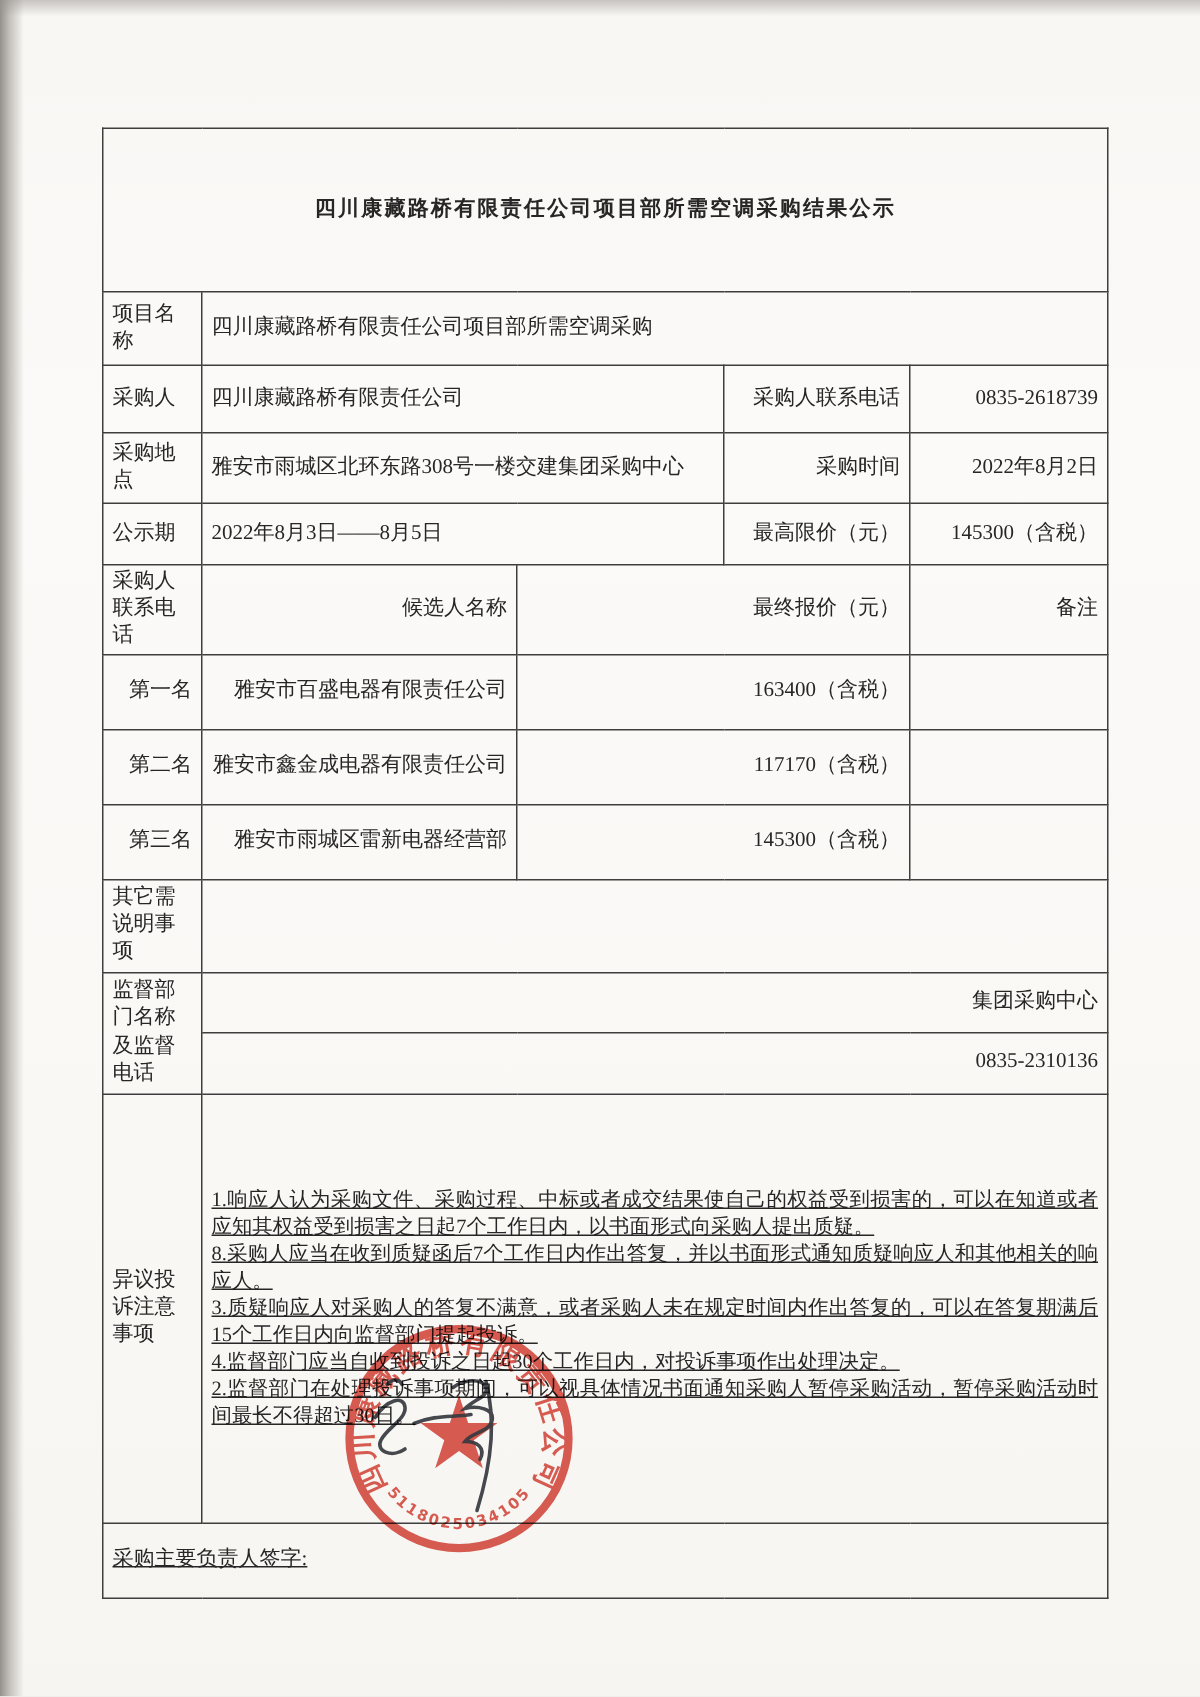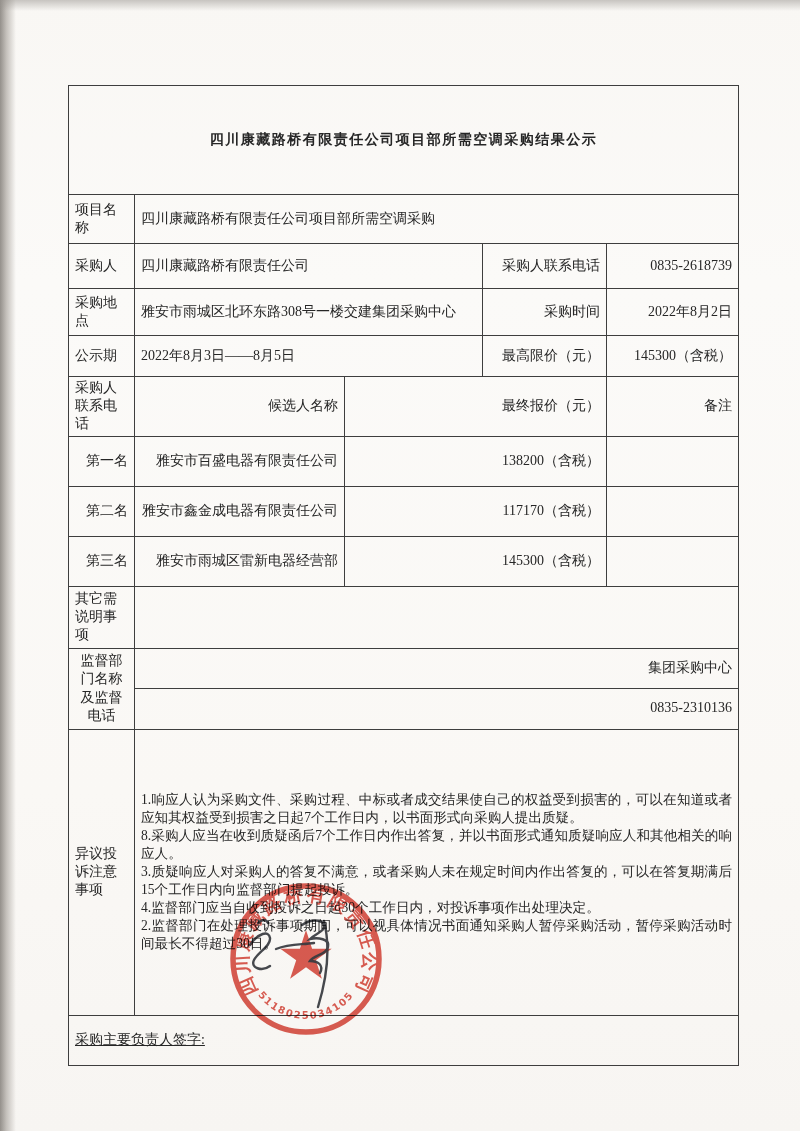--- a/index.html
+++ b/index.html
@@ -27,34 +27,34 @@
     padding:2px 6px;vertical-align:middle;
     overflow:hidden;
   }
   tr.r-title td{height:104px;border-bottom:1.5px solid #3e3e3e;}
   .title{
     text-align:center;font-size:22px;font-weight:700;letter-spacing:1.5px;color:#1f1f1f;
   }
   td.lab{padding-left:5px;padding-right:4px;margin-top:48px;}
   td.val{padding-left:9px;}
   td.c{text-align:right;}
-  td.supc{text-align:center;}
+  td.supc{}
   tr.r-project td{height:44px;}
   tr.r-purchaser td{height:40px;}
   tr.r-location td{height:42px;}
   tr.r-publicity td{height:36px;}
   tr.r-candhead td{height:40px;}
   tr.r-cand td{height:45px;}
   tr.r-other td{height:57px;}
   tr.r-sup1 td{height:35px;}
   tr.r-sup2 td{height:36px;}
   tr.r-objection td{height:281px;}
   tr.r-sign td{height:45px;}
   td.obj{vertical-align:middle;padding:6px 9px;}
-  .obj-item{font-size:13.6px;line-height:1.32;text-align:justify;}
+  .obj-item{font-size:13.6px;line-height:1.32;text-align:justify;text-decoration:underline;}
   td.sig{padding-left:9px;text-decoration:underline;}
   .stamp{
     position:absolute;left:206px;top:859px;width:200px;height:200px;
     mix-blend-mode:multiply;pointer-events:none;
   }
   .ring-text{font-family:"Liberation Serif","DejaVu Serif",serif;font-size:18.5px;
     font-weight:700;letter-spacing:2.5px;}
   .ring-num{font-family:"DejaVu Sans","Liberation Sans",sans-serif;font-size:10px;
     font-weight:700;letter-spacing:1.6px;}
 </style>
@@ -108,21 +108,21 @@
     <tr class="r-candhead">
       <td class="lab">采购人联系电话</td>
       <td class="c">候选人名称</td>
       <td colspan="2" class="c">最终报价（元）</td>
       <td class="c">备注</td>
     </tr>
 
     <tr class="r-cand">
       <td class="lab c">第一名</td>
       <td class="c">雅安市百盛电器有限责任公司</td>
-      <td colspan="2" class="c">138200（含税）</td>
+      <td colspan="2" class="c">163400（含税）</td>
       <td class="c"></td>
     </tr>
     <tr class="r-cand">
       <td class="lab c">第二名</td>
       <td class="c">雅安市鑫金成电器有限责任公司</td>
       <td colspan="2" class="c">117170（含税）</td>
       <td class="c"></td>
     </tr>
     <tr class="r-cand">
       <td class="lab c">第三名</td>

